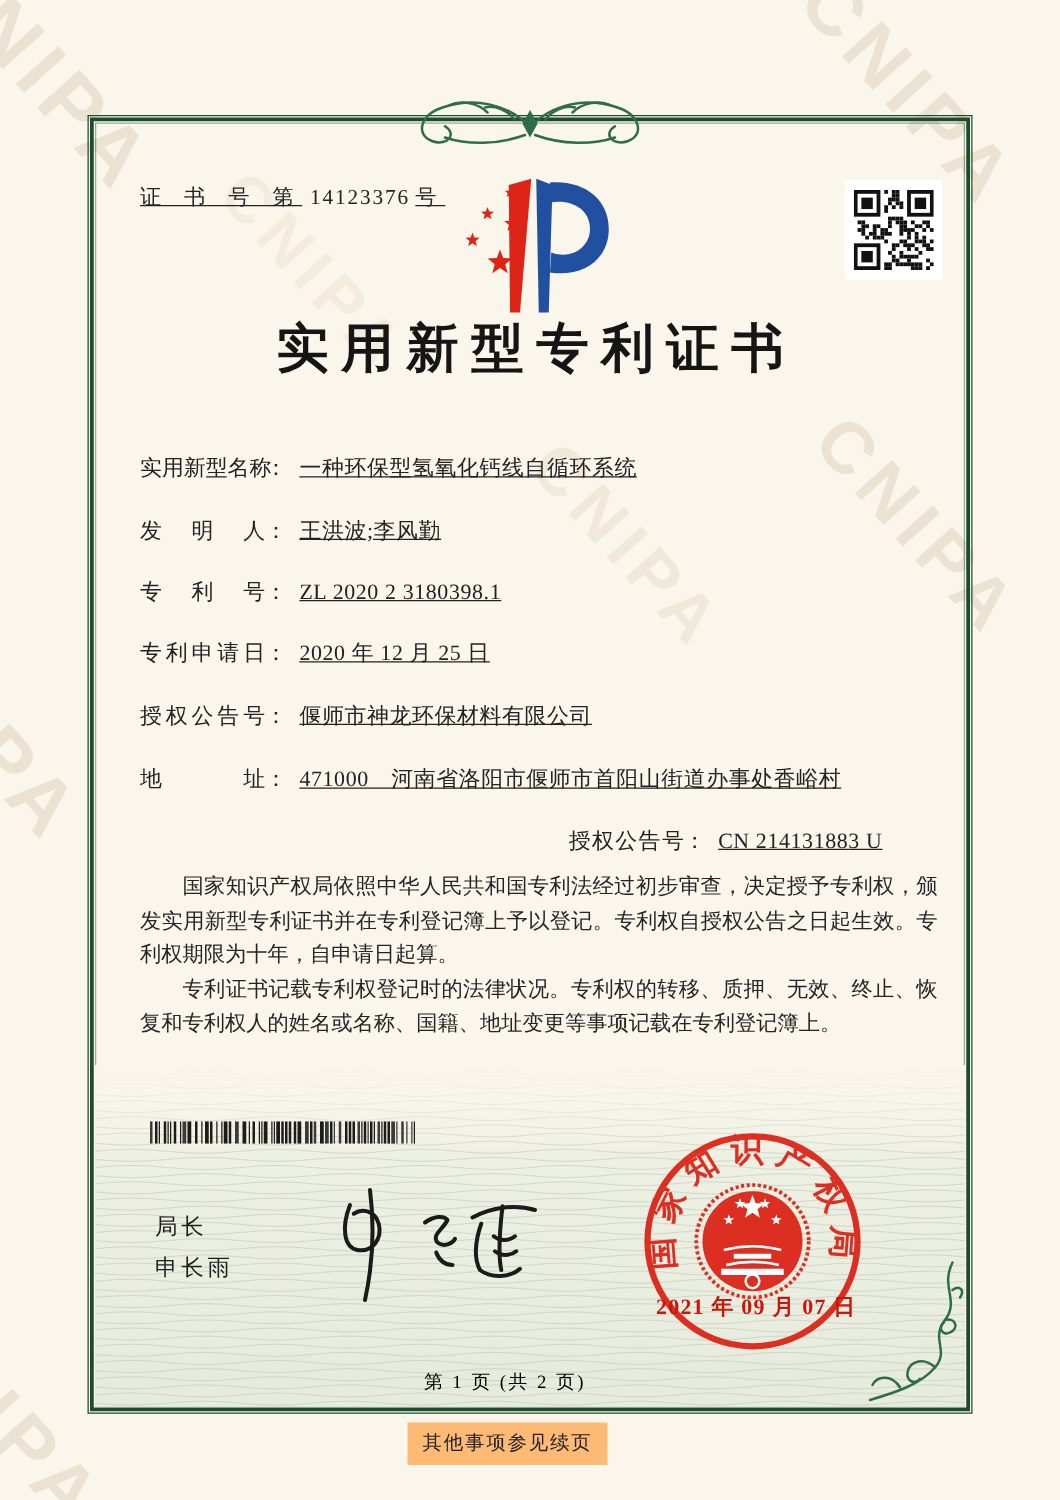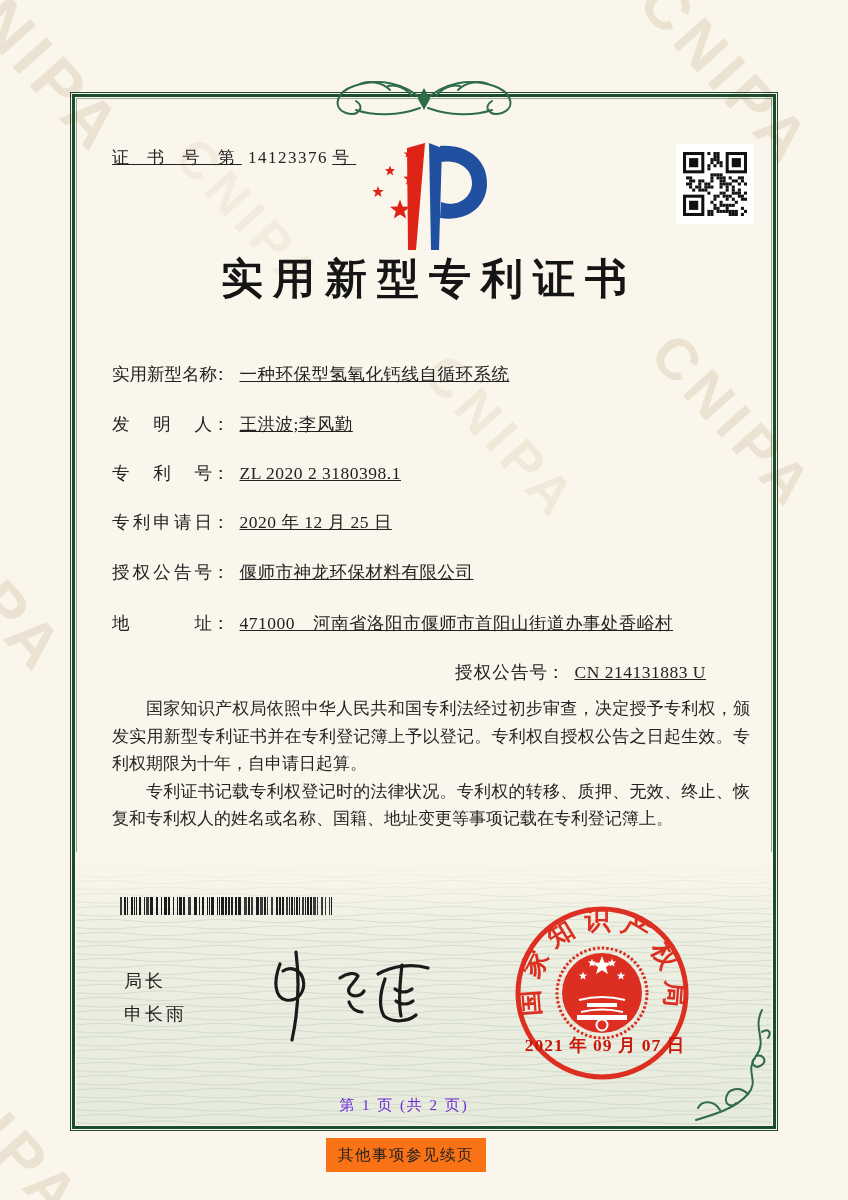--- a/index.html
+++ b/index.html
@@ -51,23 +51,23 @@
   
   .barcode { position:absolute; left:120px; top:897px; z-index:4; }
   .sig-title { position:absolute; left:124px; top:969px; z-index:4; font-size:18px; letter-spacing:3px; color:#1e1e1e; }
   .sig-name  { position:absolute; left:124px; top:1002px; z-index:4; font-size:18px; letter-spacing:3px; color:#1e1e1e; }
   .sig-script { position:absolute; left:252px; top:948px; z-index:4; }
   .seal { position:absolute; left:513px; top:904px; z-index:5; opacity:0.94; }
   .seal-date { position:absolute; left:520px; top:1033px; width:170px; z-index:6;
                font-size:17.5px; font-weight:bold; color:#c9170b; letter-spacing:1px;
                text-align:center; white-space:nowrap; }
   .page-num { position:absolute; left:70px; top:1096px; width:668px; z-index:4;
-              text-align:center; font-size:15px; color:#6d28d9; letter-spacing:2px; }
+              text-align:center; font-size:15px; color:#000000; letter-spacing:2px; }
   .note-box { position:absolute; left:326px; top:1138px; width:160px; height:34px; z-index:3;
-              background:#f97316; text-align:center; line-height:34px;
+              background:#fdba74; text-align:center; line-height:34px;
               font-size:15.5px; color:#222; letter-spacing:1.5px; }
   .flourish-top { position:absolute; left:294px; top:70px; z-index:2; }
   .flourish-br  { position:absolute; left:686px; top:1006px; z-index:3; }
 </style>
 </head>
 <body>
 
 <div class="page">
 
   <div class="wm" style="left:-18px;top:-58px;font-size:66px;transform:rotate(48deg);">CNIPA</div>

